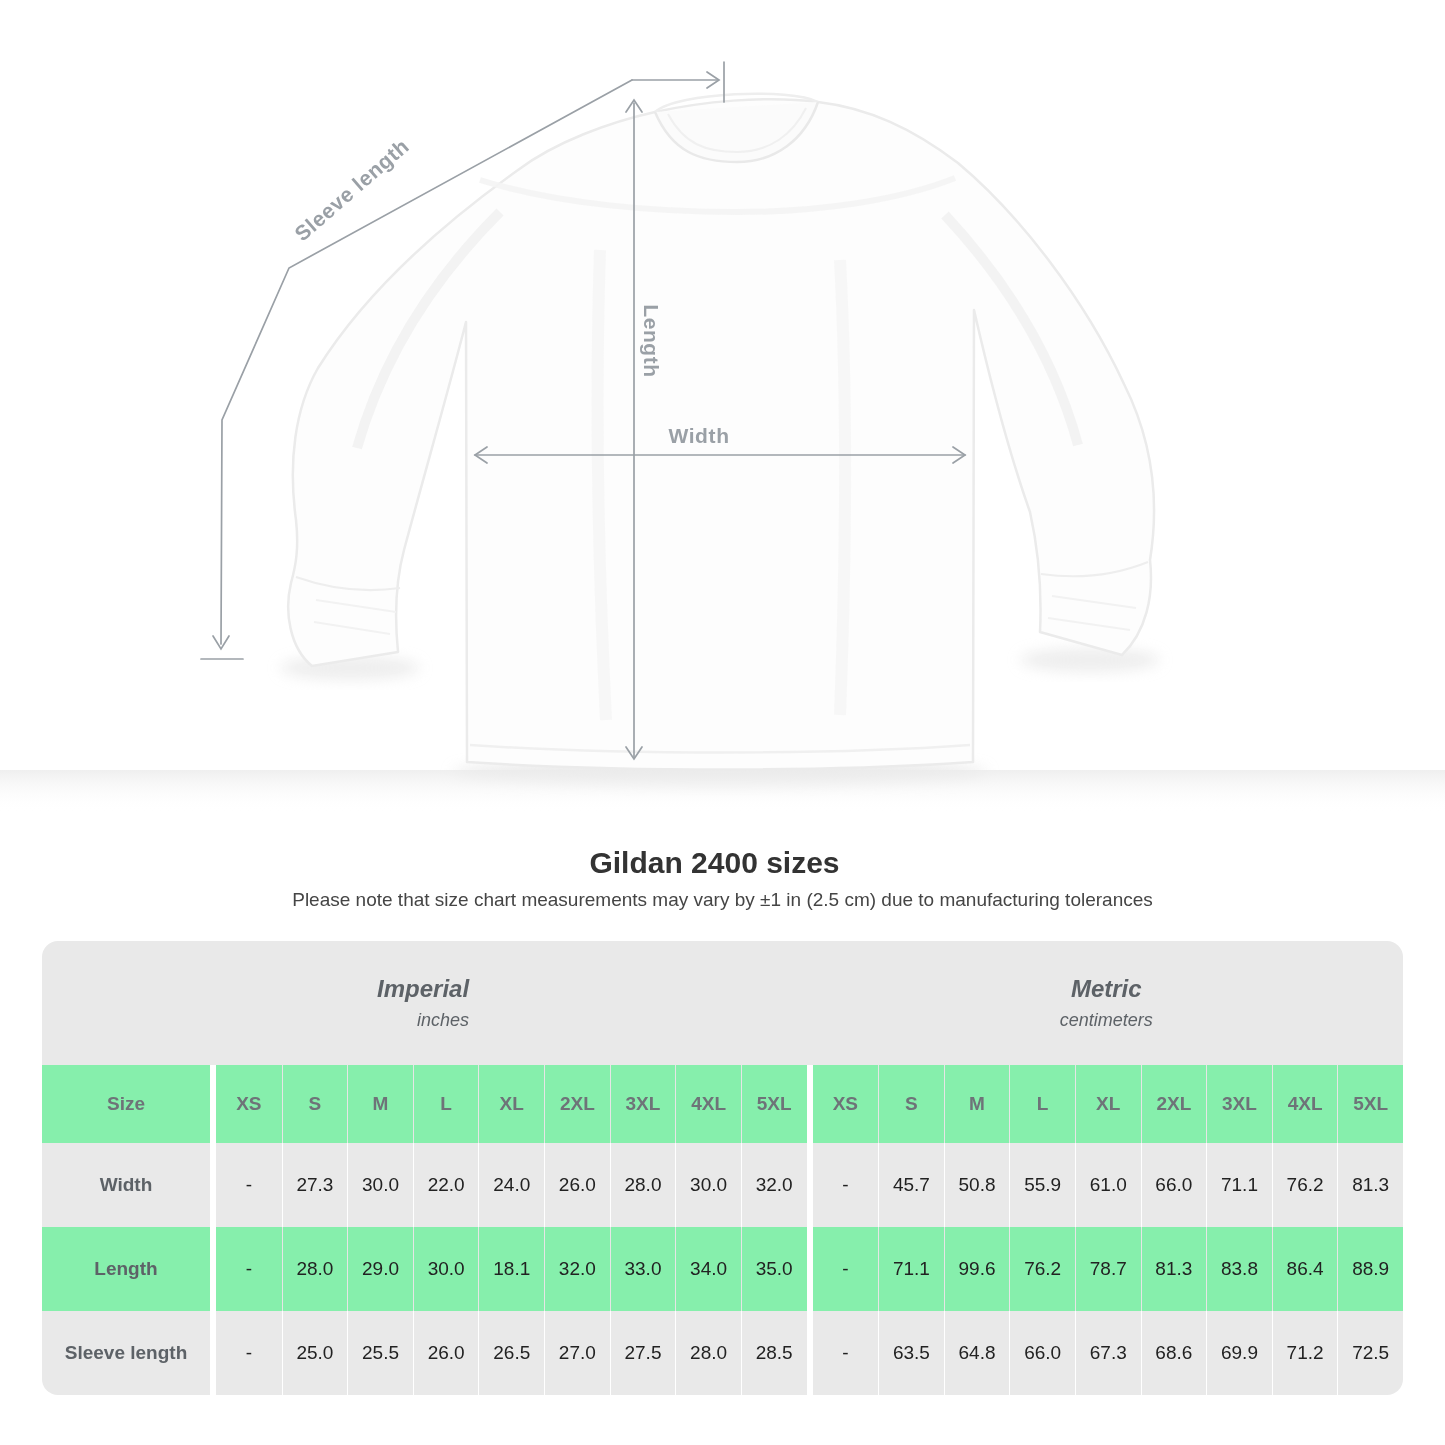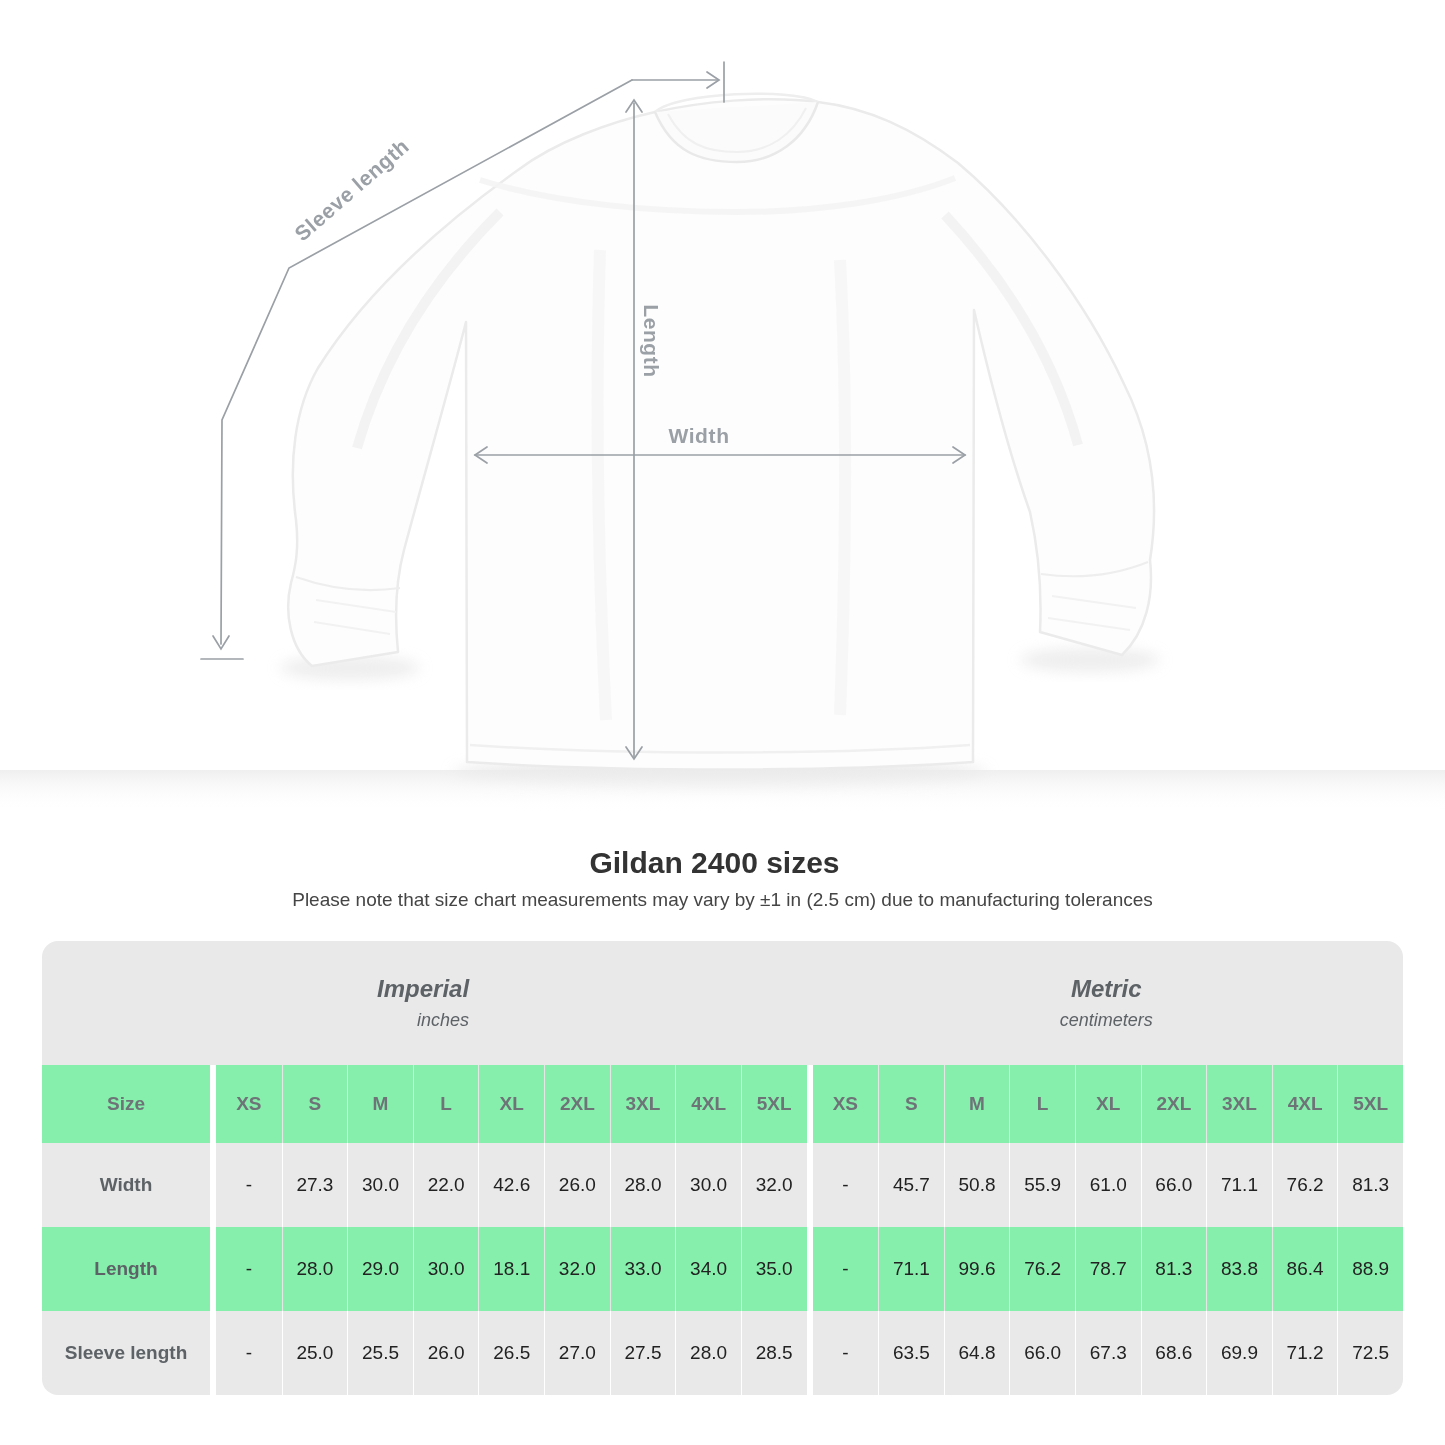--- a/index.html
+++ b/index.html
@@ -190,21 +190,21 @@
           <div class="cell">4XL</div>
           <div class="cell">5XL</div>
         </div>
         <div class="tr row-data row-gray">
           <div class="cell first label-cell">Width</div>
           <div class="cell div-cell"></div>
           <div class="cell first">-</div>
           <div class="cell">27.3</div>
           <div class="cell">30.0</div>
           <div class="cell">22.0</div>
-          <div class="cell">42.6</div>
+          <div class="cell">24.0</div>
           <div class="cell">26.0</div>
           <div class="cell">28.0</div>
           <div class="cell">30.0</div>
           <div class="cell">32.0</div>
           <div class="cell div-cell"></div>
           <div class="cell first">-</div>
           <div class="cell">45.7</div>
           <div class="cell">50.8</div>
           <div class="cell">55.9</div>
           <div class="cell">61.0</div>

